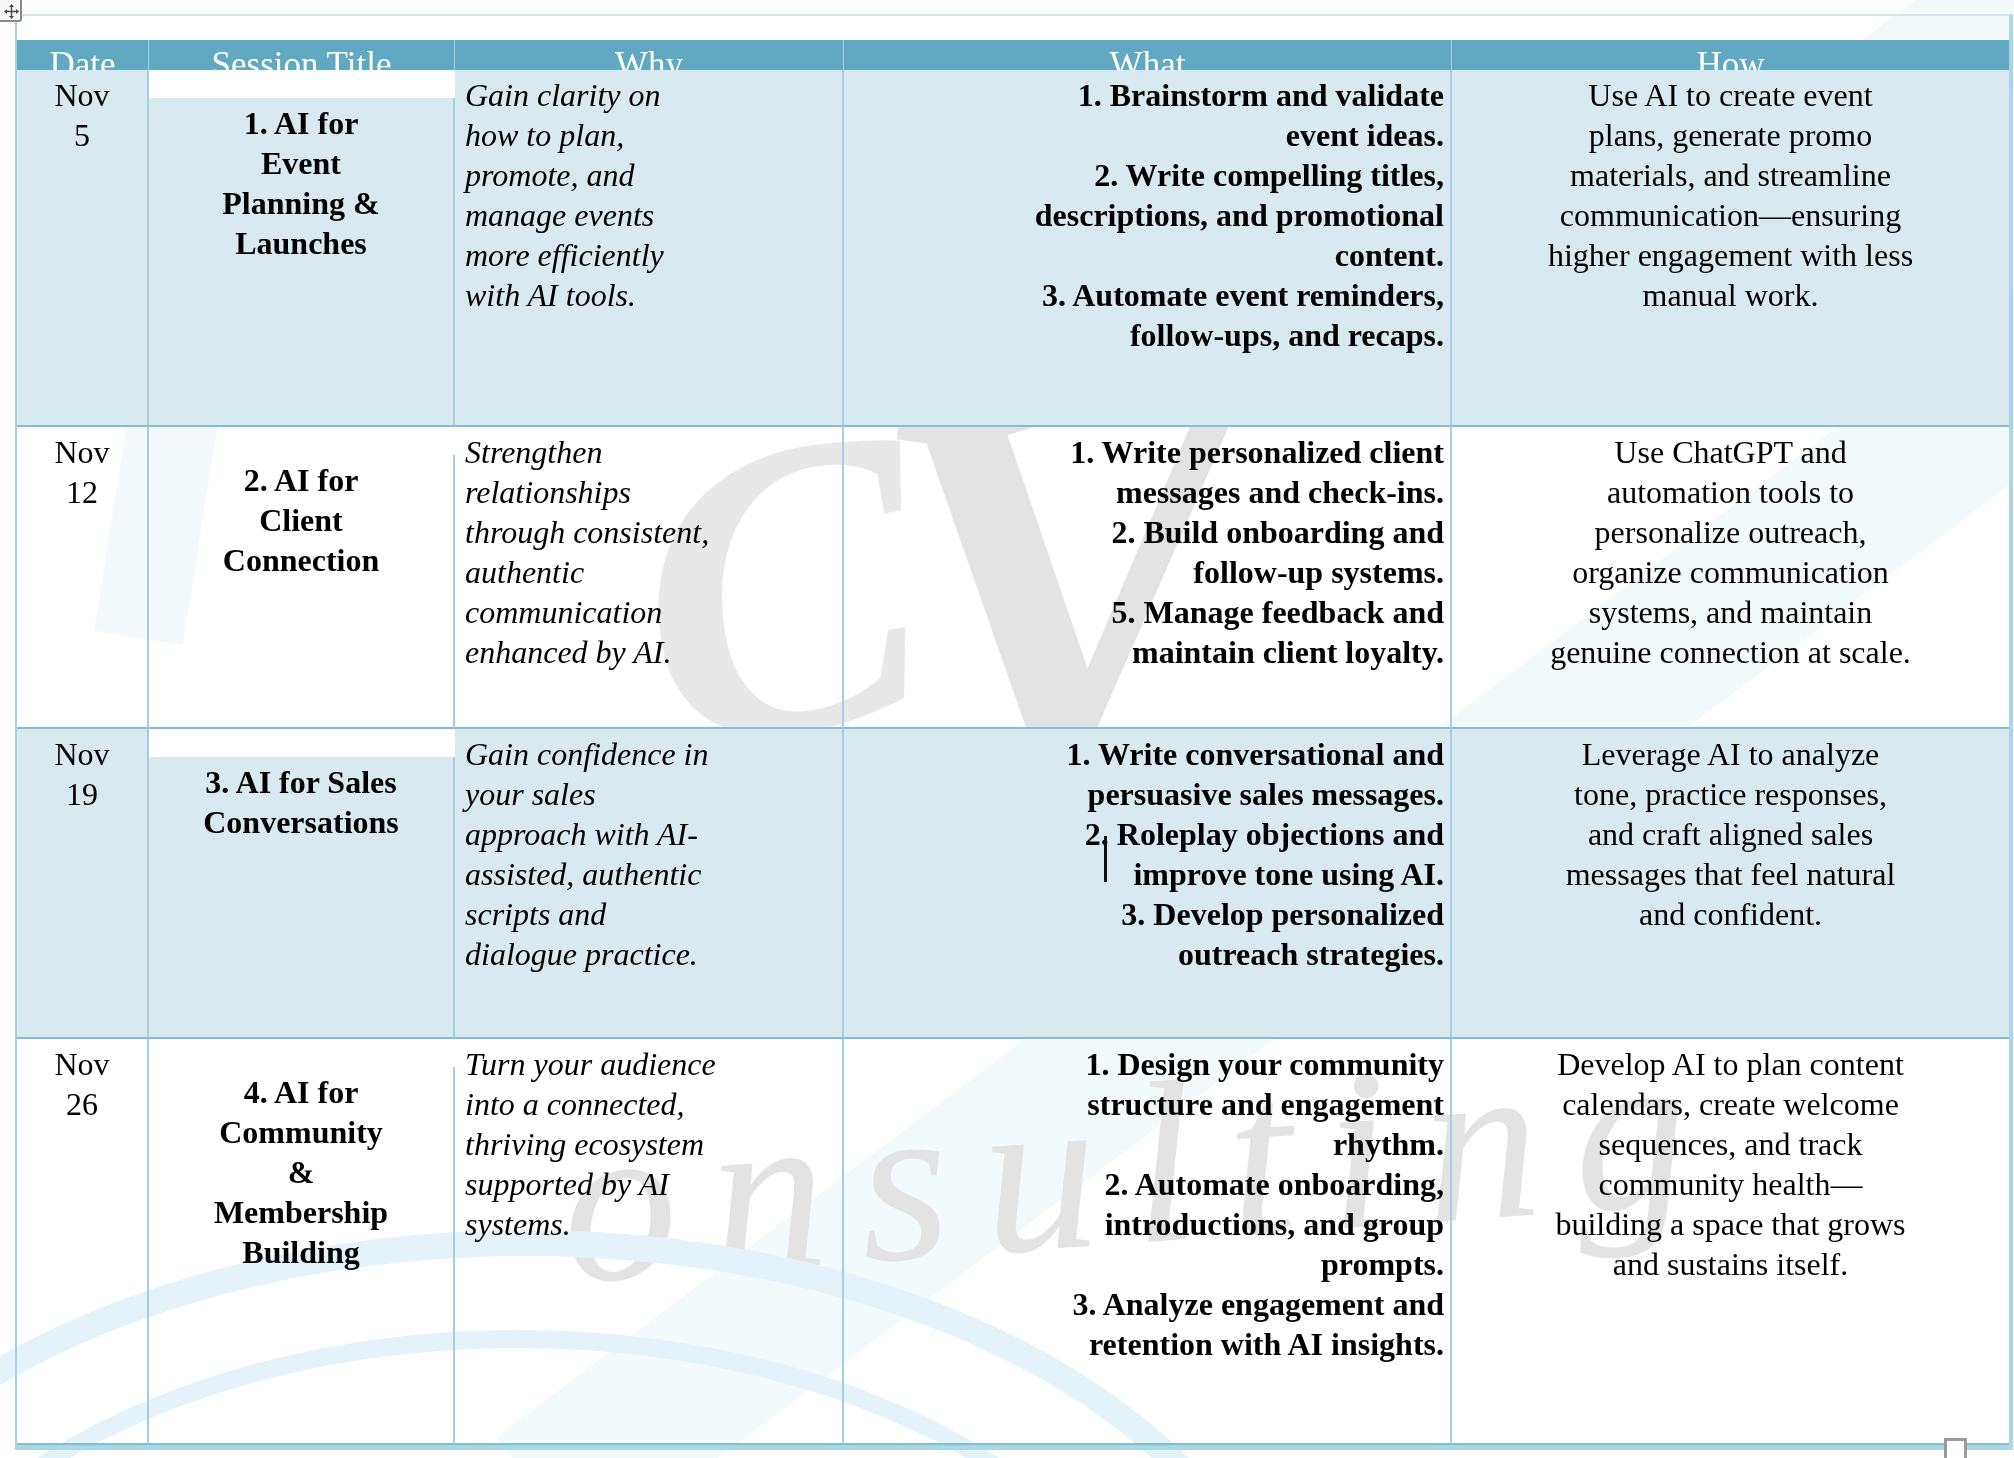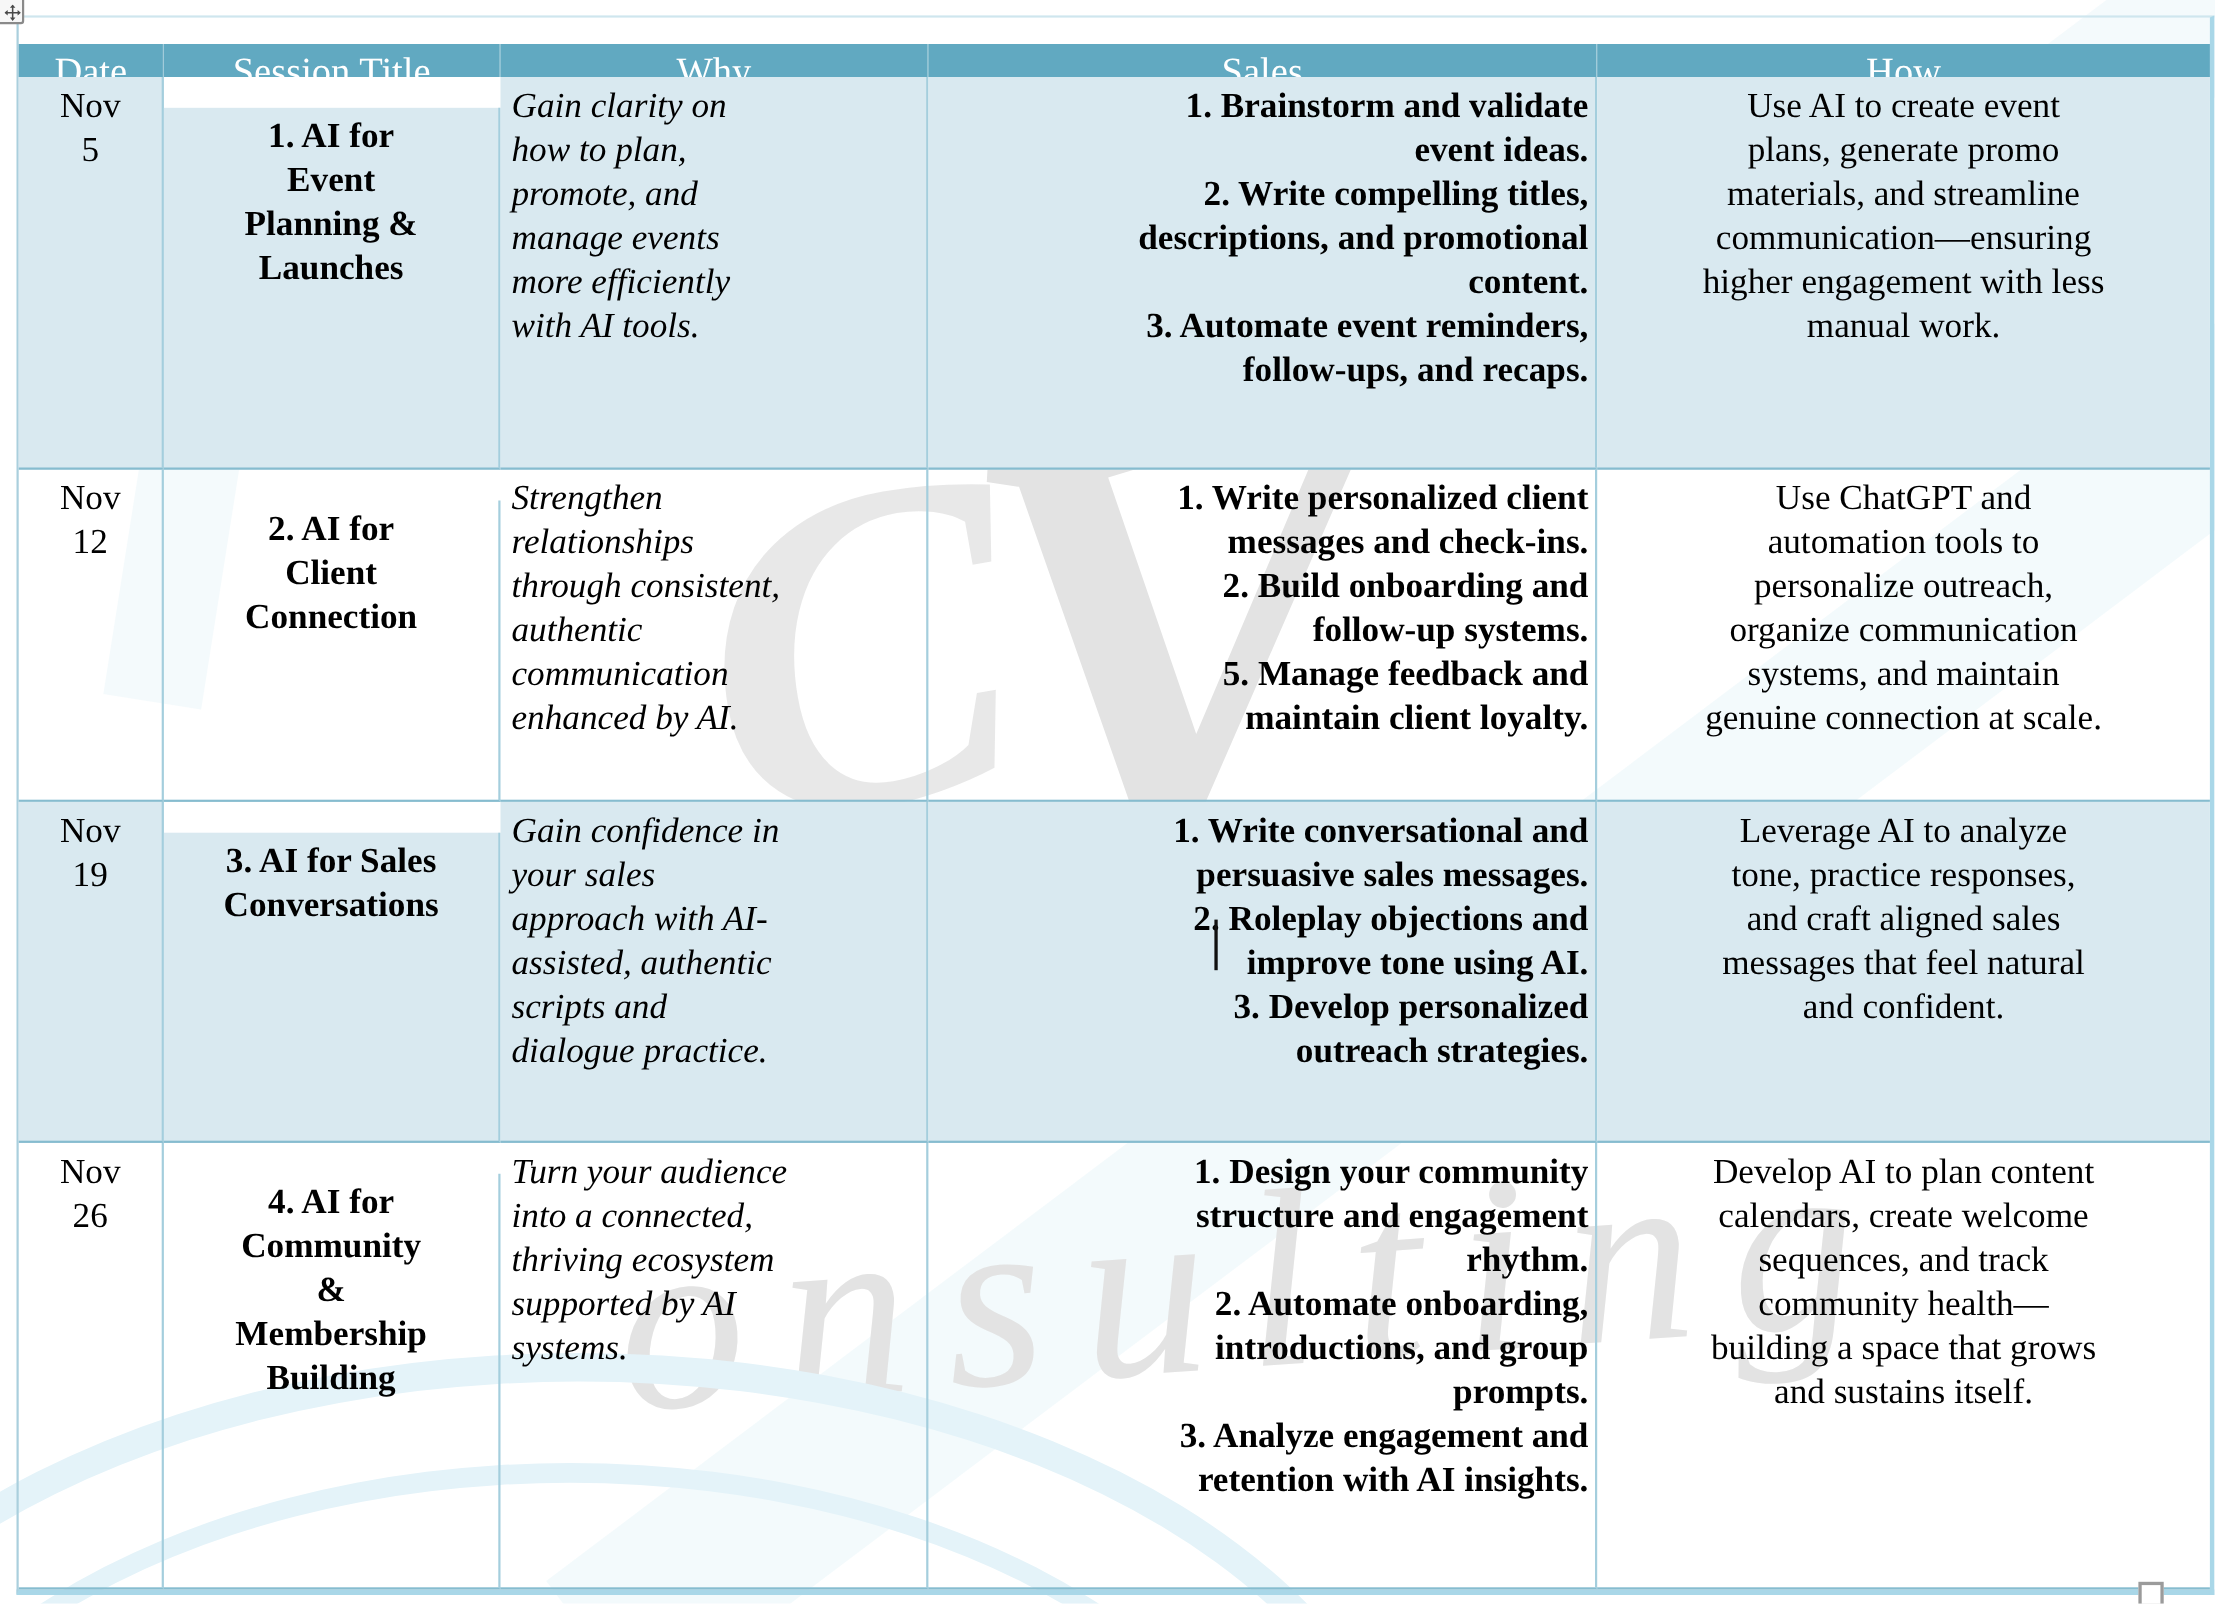--- a/index.html
+++ b/index.html
@@ -97,21 +97,21 @@
     <div class="wm-glyph wm-script">onsulting</div>
     <div class="wm-arc wm-arc1"></div>
     <div class="wm-arc wm-arc2"></div>
   </div>
 
   <div class="tbl">
 
     <div class="cell hcell">Date</div>
     <div class="cell hcell">Session Title</div>
     <div class="cell hcell">Why</div>
-    <div class="cell hcell">Sales</div>
+    <div class="cell hcell">What</div>
     <div class="cell hcell">How</div>
 
     <div class="cell shade c-date">Nov
 5</div>
     <div class="cell shade c-title">1. AI for
 Event
 Planning &amp;
 Launches</div>
     <div class="cell shade c-why">Gain clarity on
 how to plan,

